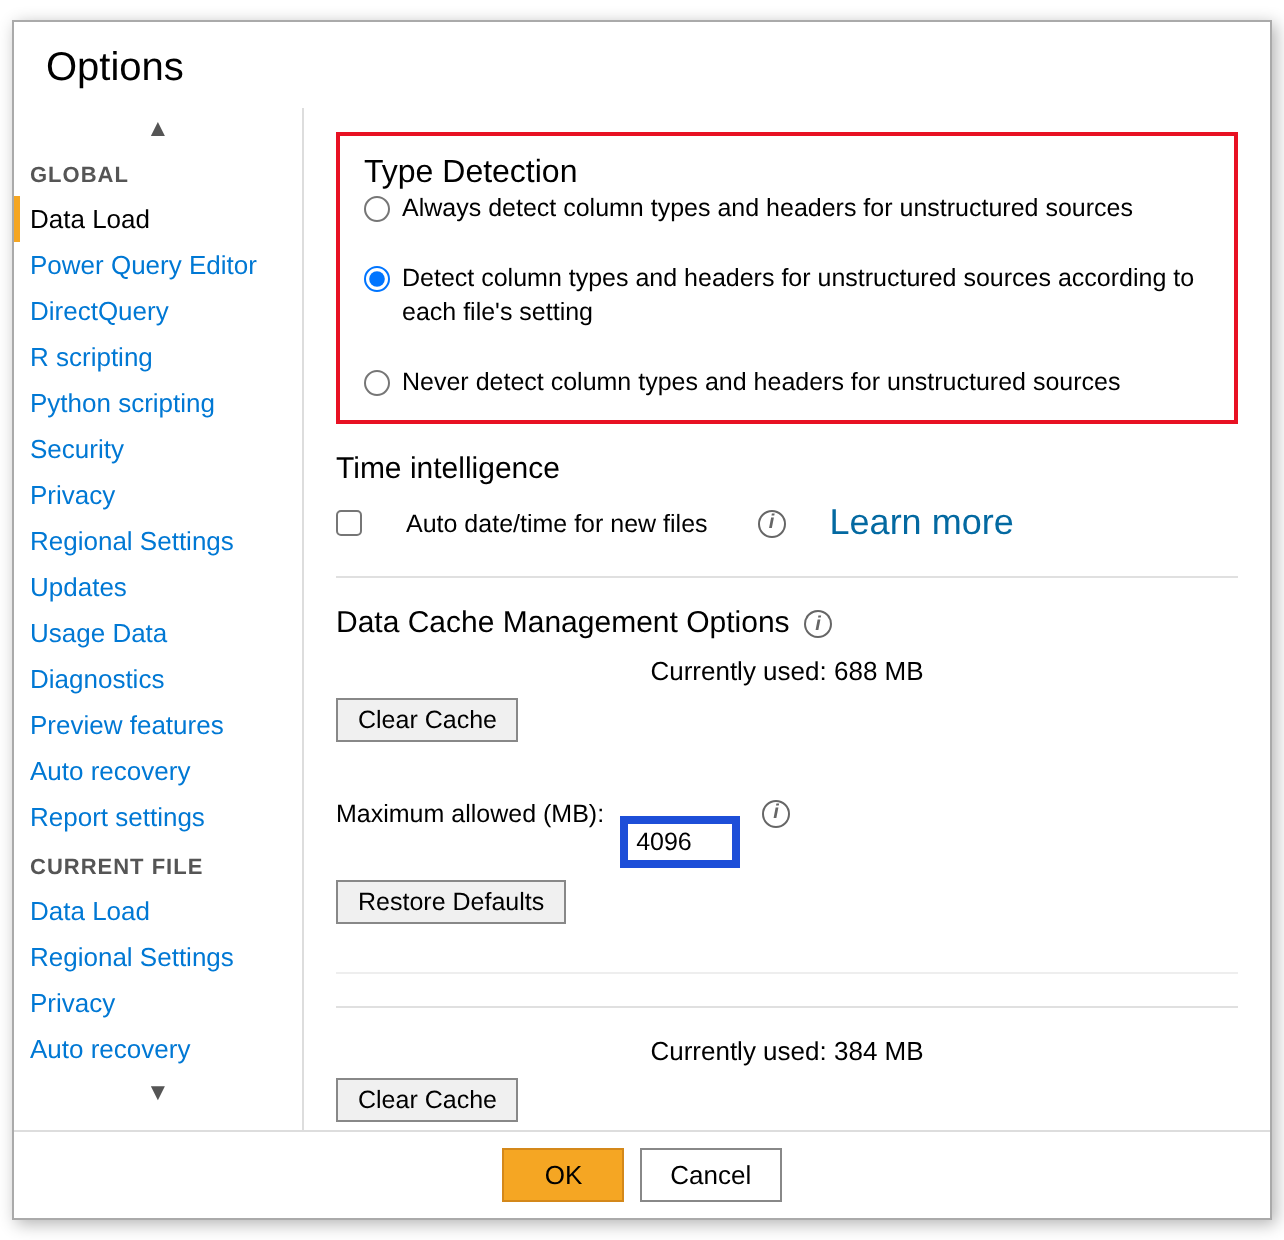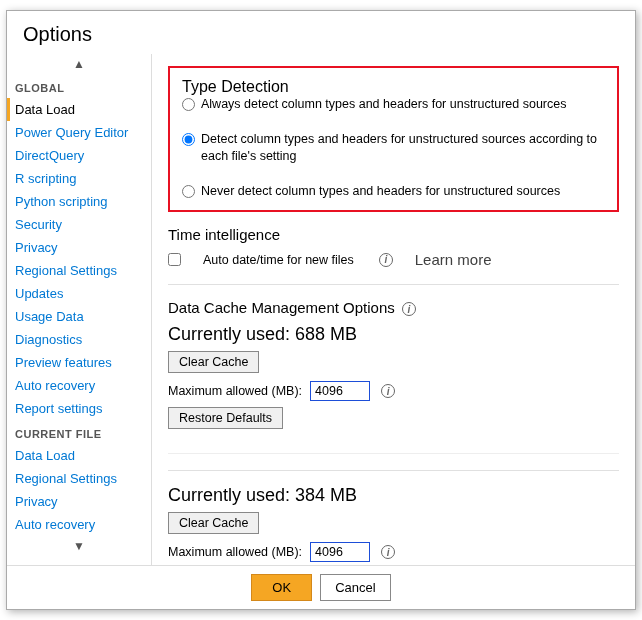--- a/index.html
+++ b/index.html
@@ -113,23 +113,23 @@
     .checkbox-item {
       display: flex;
       align-items: center;
       gap: 22px;
       font-size: 12.5px;
     }
     .checkbox-item input[type="checkbox"] {
       margin: 0;
     }
     .learn-more {
-      color: #404040;
+      color: #0369a1;
       text-decoration: none;
-      font-size: 15px;
+      font-size: 18px;
     }
     .info-icon {
       display: inline-flex;
       align-items: center;
       justify-content: center;
       width: 14px;
       height: 14px;
       border-radius: 50%;
       border: 1px solid #666;
       font-size: 10px;
@@ -140,45 +140,47 @@
       vertical-align: middle;
       cursor: default;
     }
     
     .cache-section {
       margin-bottom: 16px;
       padding-bottom: 16px;
       border-bottom: 1px solid #eee;
     }
     .cache-used {
-      font-size: 18px;
+      font-size: 13px;
       margin-bottom: 6px;
+      text-align: center;
     }
     .btn {
       display: inline-block;
       padding: 3px 10px;
       border: 1px solid #888;
       background: #f0f0f0;
       cursor: pointer;
       font-size: 12.5px;
       color: #000;
       margin-bottom: 8px;
     }
     .max-allowed-row {
       display: flex;
       align-items: center;
       gap: 8px;
       margin-bottom: 6px;
       font-size: 12.5px;
     }
     .max-input {
       width: 60px;
-      border: 1px solid #1d4ed8;
+      border: 4px solid #1d4ed8;
       padding: 2px 4px;
       font-size: 12.5px;
+      margin-top: 29px;
     }
     
     .dialog-footer {
       border-top: 1px solid #ddd;
       padding: 8px 16px;
       display: flex;
       justify-content: center;
       gap: 8px;
       background: #fff;
     }

